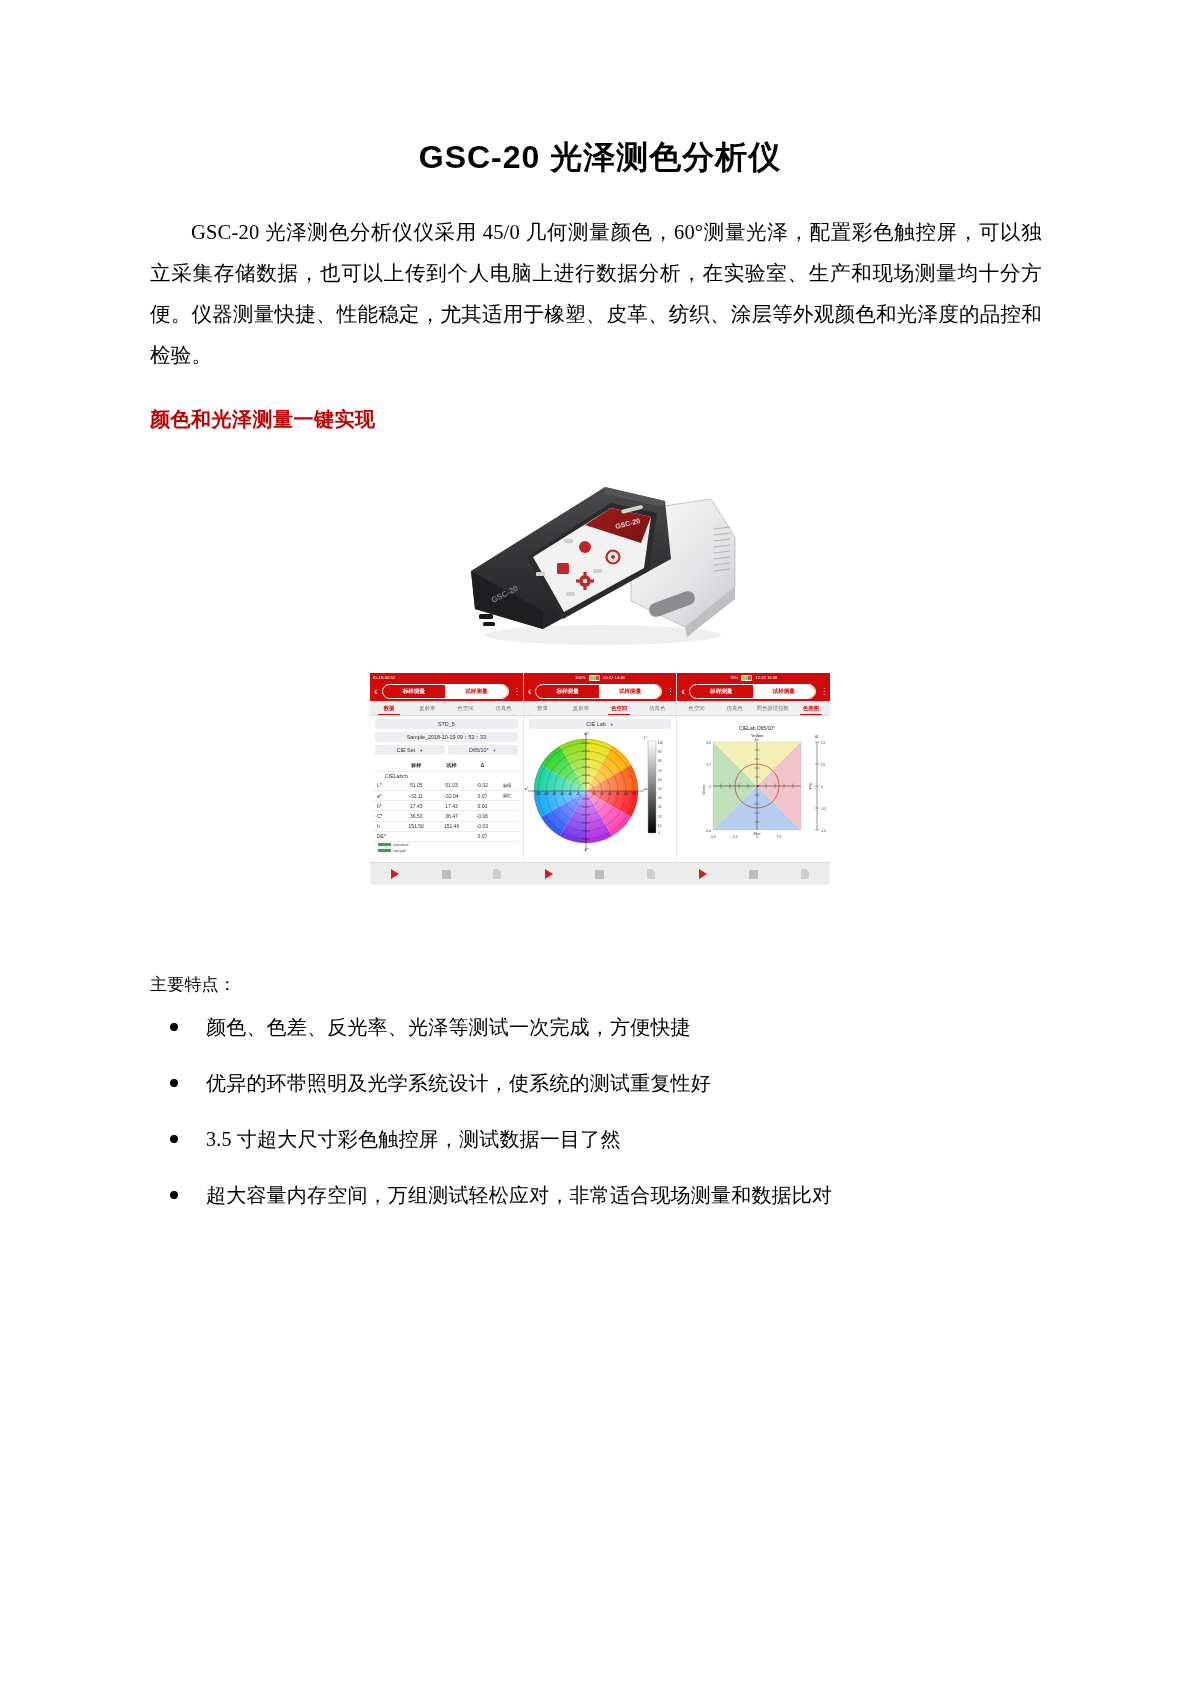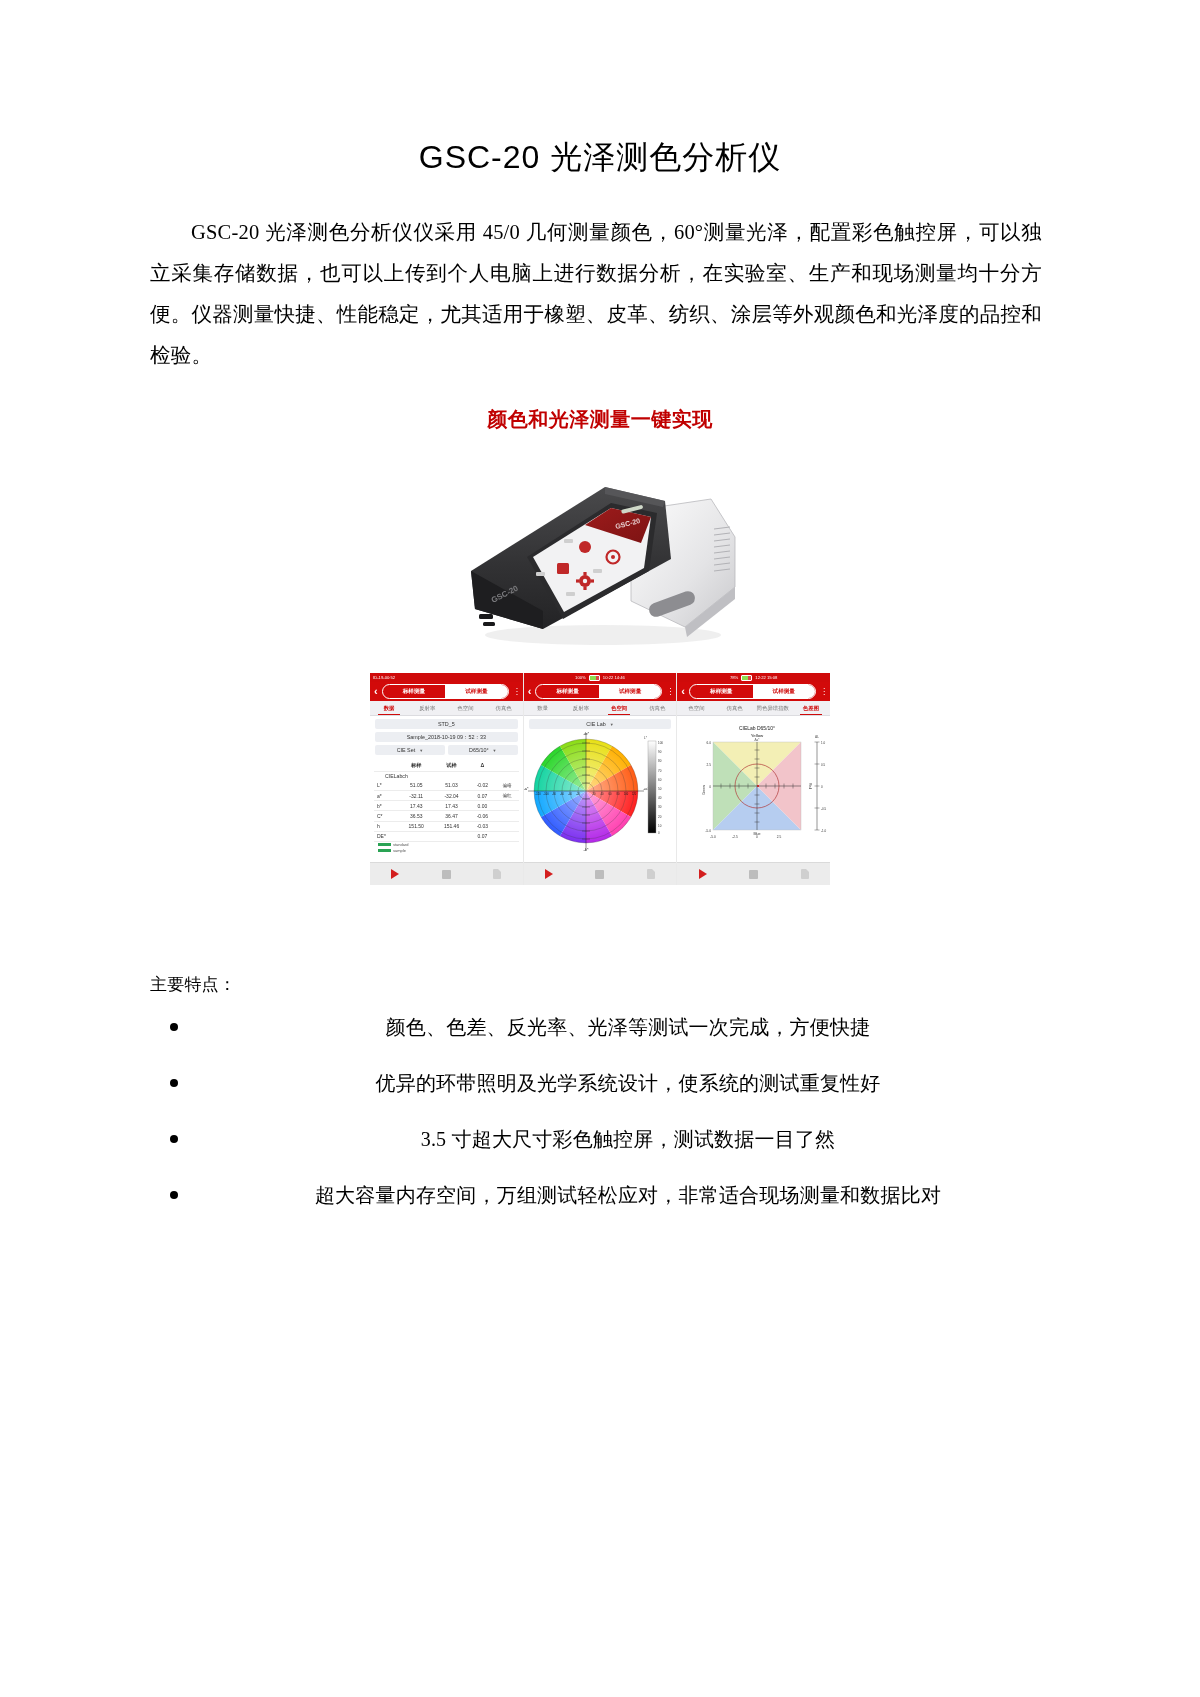--- a/index.html
+++ b/index.html
@@ -20,41 +20,41 @@
     height: 1697px;
     position: relative;
     box-sizing: border-box;
     padding: 0 150px;
   }
 
   
   .doc-title {
     text-align: center;
     font-family: "Liberation Sans", "DejaVu Sans", sans-serif;
-    font-weight: normal;
+    font-weight: bold;
     font-size: 32px;
     letter-spacing: 1px;
     margin: 0;
     padding-top: 138px;
     line-height: 1.2;
   }
 
   
   .body-para {
     font-size: 20.5px;
     line-height: 2.0;
     text-align: justify;
     text-indent: 2em;
     margin: 36px 8px 0 0;
     letter-spacing: 0.2px;
   }
 
   
   .red-headline {
-    text-align: center;
+    text-align: left;
     color: #c00000;
     font-family: "Liberation Sans", "DejaVu Sans", sans-serif;
     font-weight: bold;
     font-size: 20px;
     margin: 30px 0 0 0;
     letter-spacing: 0.5px;
   }
 
   
   .device-wrap {
@@ -248,21 +248,20 @@
     margin: 16px 0 0 0;
     padding: 0;
   }
   ul.features li {
     font-size: 20px;
     line-height: 1.55;
     margin: 12px 0 25px 0;
     padding-left: 56px;
     position: relative;
     letter-spacing: 0.2px;
-    text-align: center;
   }
   ul.features li::before {
     content: "";
     position: absolute;
     left: 20px;
     top: 11px;
     width: 8px; height: 8px;
     background: #000;
     border-radius: 50%;
   }

